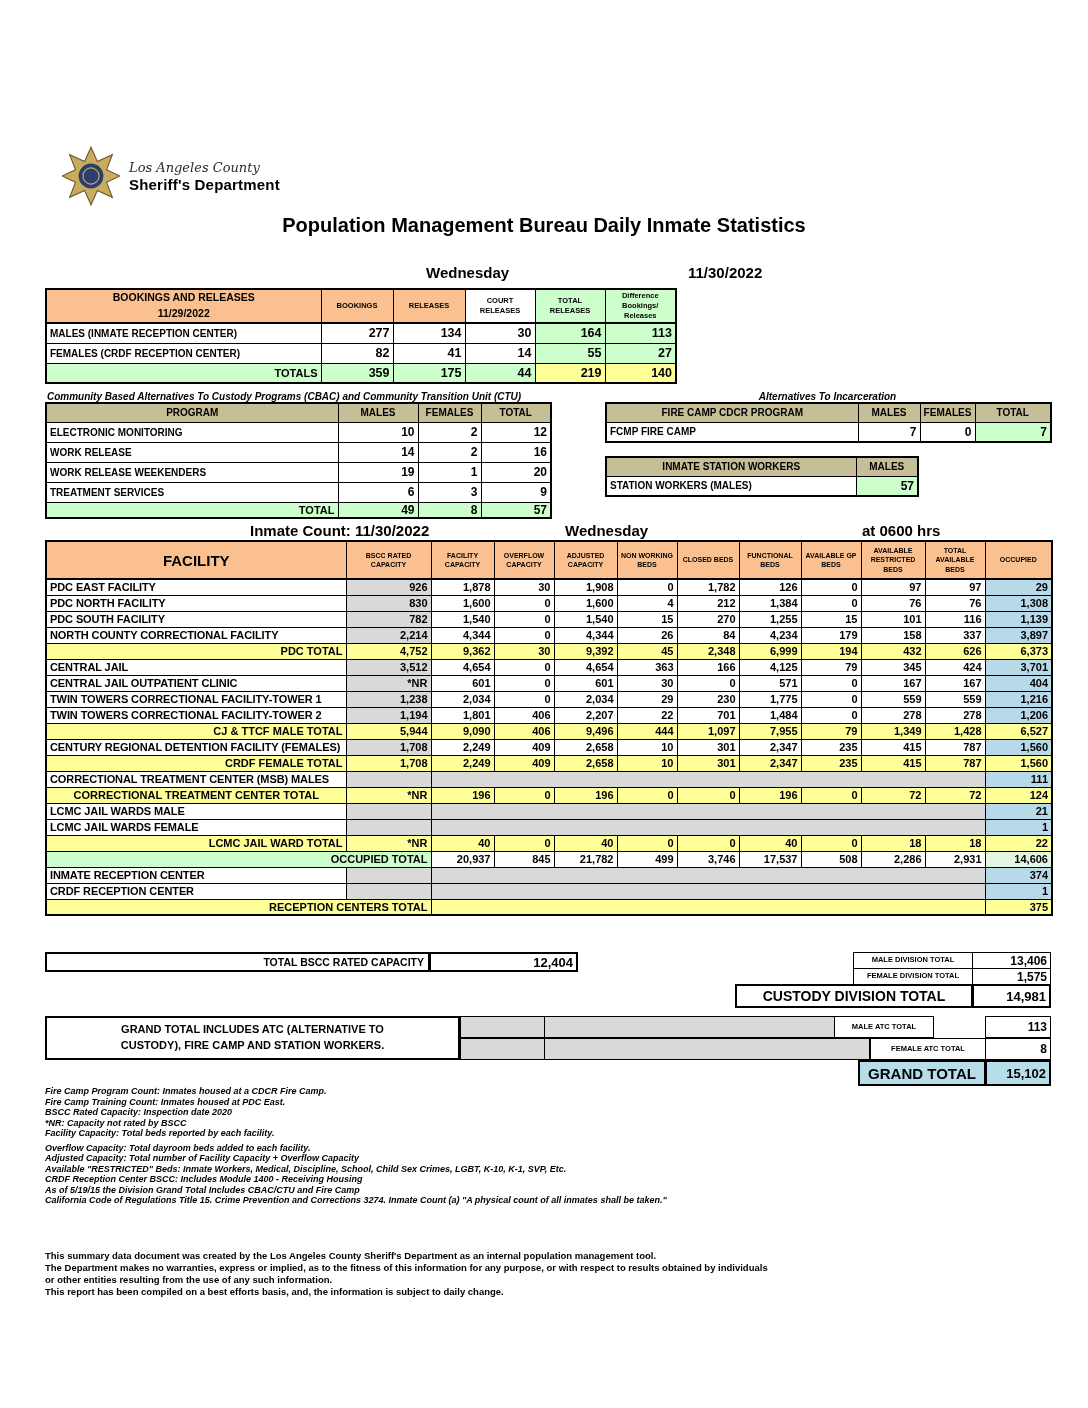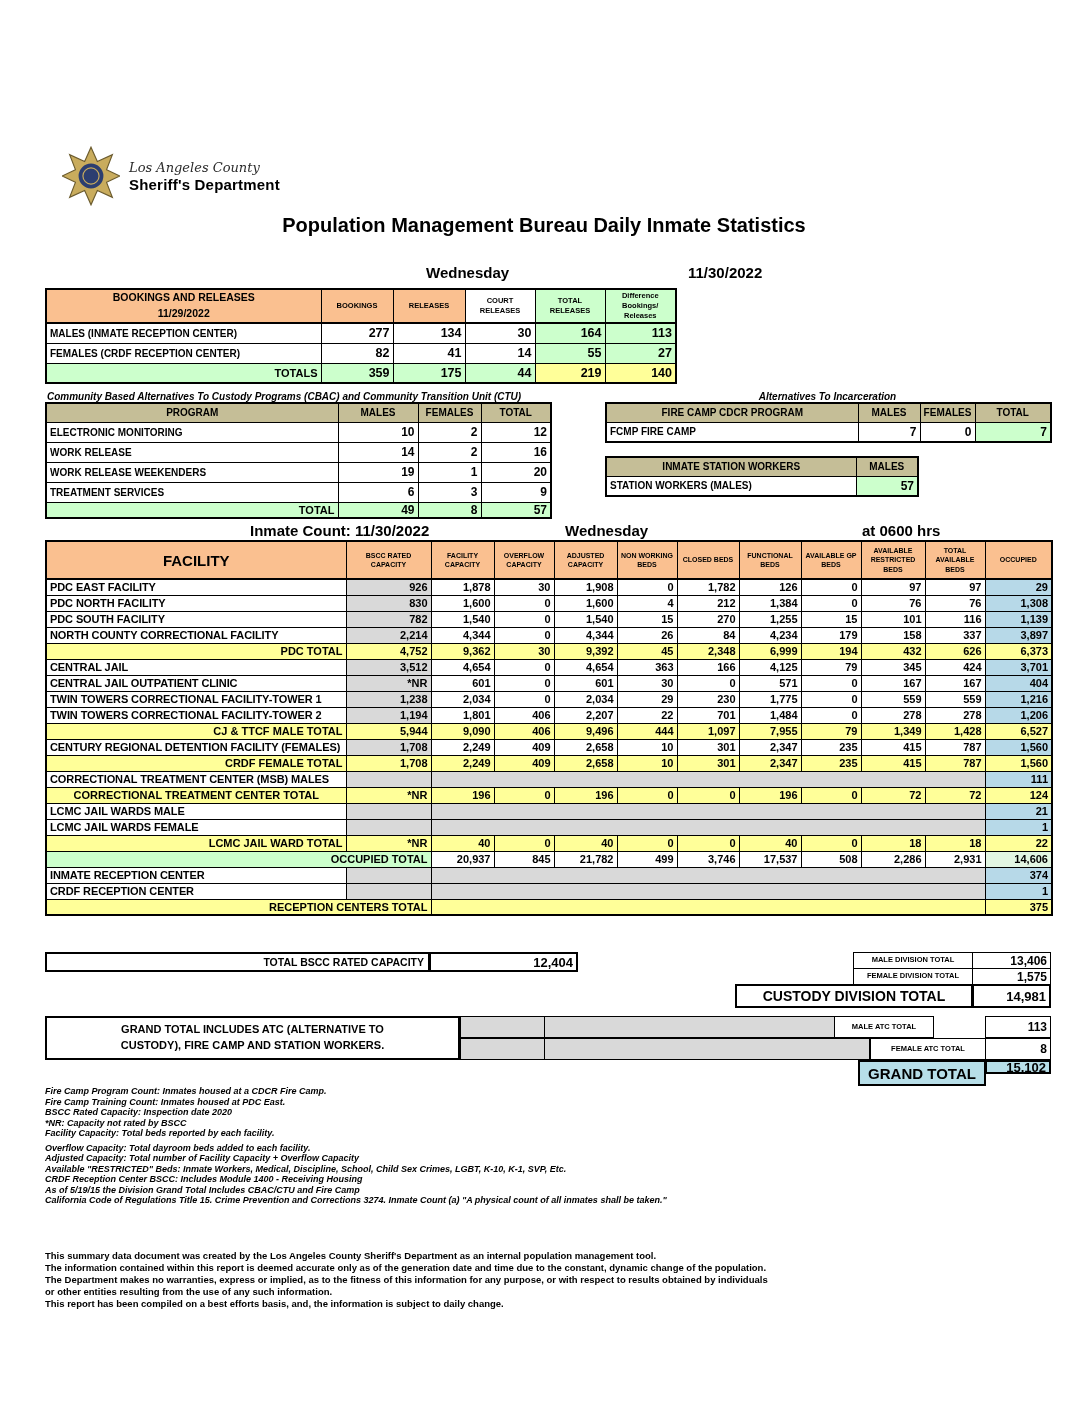--- a/index.html
+++ b/index.html
@@ -87,21 +87,21 @@
   #gt-g1a{left:460px;top:1016px;width:85px;height:22px;}
   #gt-g1b{left:544px;top:1016px;width:326px;height:22px;}
   #gt-g2a{left:460px;top:1038px;width:85px;height:22px;}
   #gt-g2b{left:544px;top:1038px;width:326px;height:22px;}
   #atc-male-lab{left:834px;top:1016px;width:100px;height:22px;}
   #atc-male-val{left:985px;top:1016px;width:66px;height:22px;}
   #atc-female-lab{left:870px;top:1038px;width:116px;height:22px;}
   #atc-female-val{left:985px;top:1038px;width:66px;height:22px;}
   #gt-lab{left:858px;top:1060px;width:128px;height:26px;justify-content:center;
           font-size:15px;border-width:2px;}
-  #gt-val{left:985px;top:1060px;width:66px;height:14px;font-size:13px;border-width:2px;}
+  #gt-val{left:985px;top:1060px;width:66px;height:26px;font-size:13px;border-width:2px;}
   .gtblue{background:#B7DEE8;}
 
   
   #footnotes{position:absolute;left:45px;top:1086px;width:920px;}
   .fn{font:italic 700 9px/10.5px "Liberation Sans",sans-serif;}
   .fn-gap{margin-top:4px;}
   #disclaimer{position:absolute;left:45px;top:1218px;width:980px;margin-top:32px;}
   .dc{font:700 9.5px/12px "Liberation Sans",sans-serif;}
 </style>
 </head>
@@ -586,19 +586,18 @@
       <div class="fn">Facility Capacity: Total beds reported by each facility.</div>
       <div class="fn fn-gap">Overflow Capacity: Total dayroom beds added to each facility.</div>
       <div class="fn">Adjusted Capacity: Total number of Facility Capacity + Overflow Capacity</div>
       <div class="fn">Available "RESTRICTED" Beds: Inmate Workers, Medical, Discipline, School, Child Sex Crimes,  LGBT, K-10, K-1, SVP, Etc.</div>
       <div class="fn">CRDF Reception Center BSCC: Includes Module 1400 - Receiving Housing</div>
       <div class="fn">As of 5/19/15 the Division Grand Total Includes CBAC/CTU and Fire Camp</div>
       <div class="fn">California Code of Regulations Title 15. Crime Prevention and Corrections 3274. Inmate Count (a) "A physical count of all inmates shall be taken."</div>
     </div>
   <div id="disclaimer">
       <div class="dc">This summary data document was created by the Los Angeles County Sheriff's Department as an internal population management tool.</div>
-      <div class="dc">The information contained within this report is deemed accurate only as of the generation date and time due to the constant, dynamic change of the population.</div>
       <div class="dc">The Department makes no warranties, express or implied, as to the fitness of this information for any purpose, or with respect to results obtained by individuals</div>
       <div class="dc">or other entities resulting  from the use of any such information.</div>
       <div class="dc">This report has been compiled on a best efforts basis, and, the information is subject to daily change.</div>
     </div>
 
 </div>
 
 </body></html>

